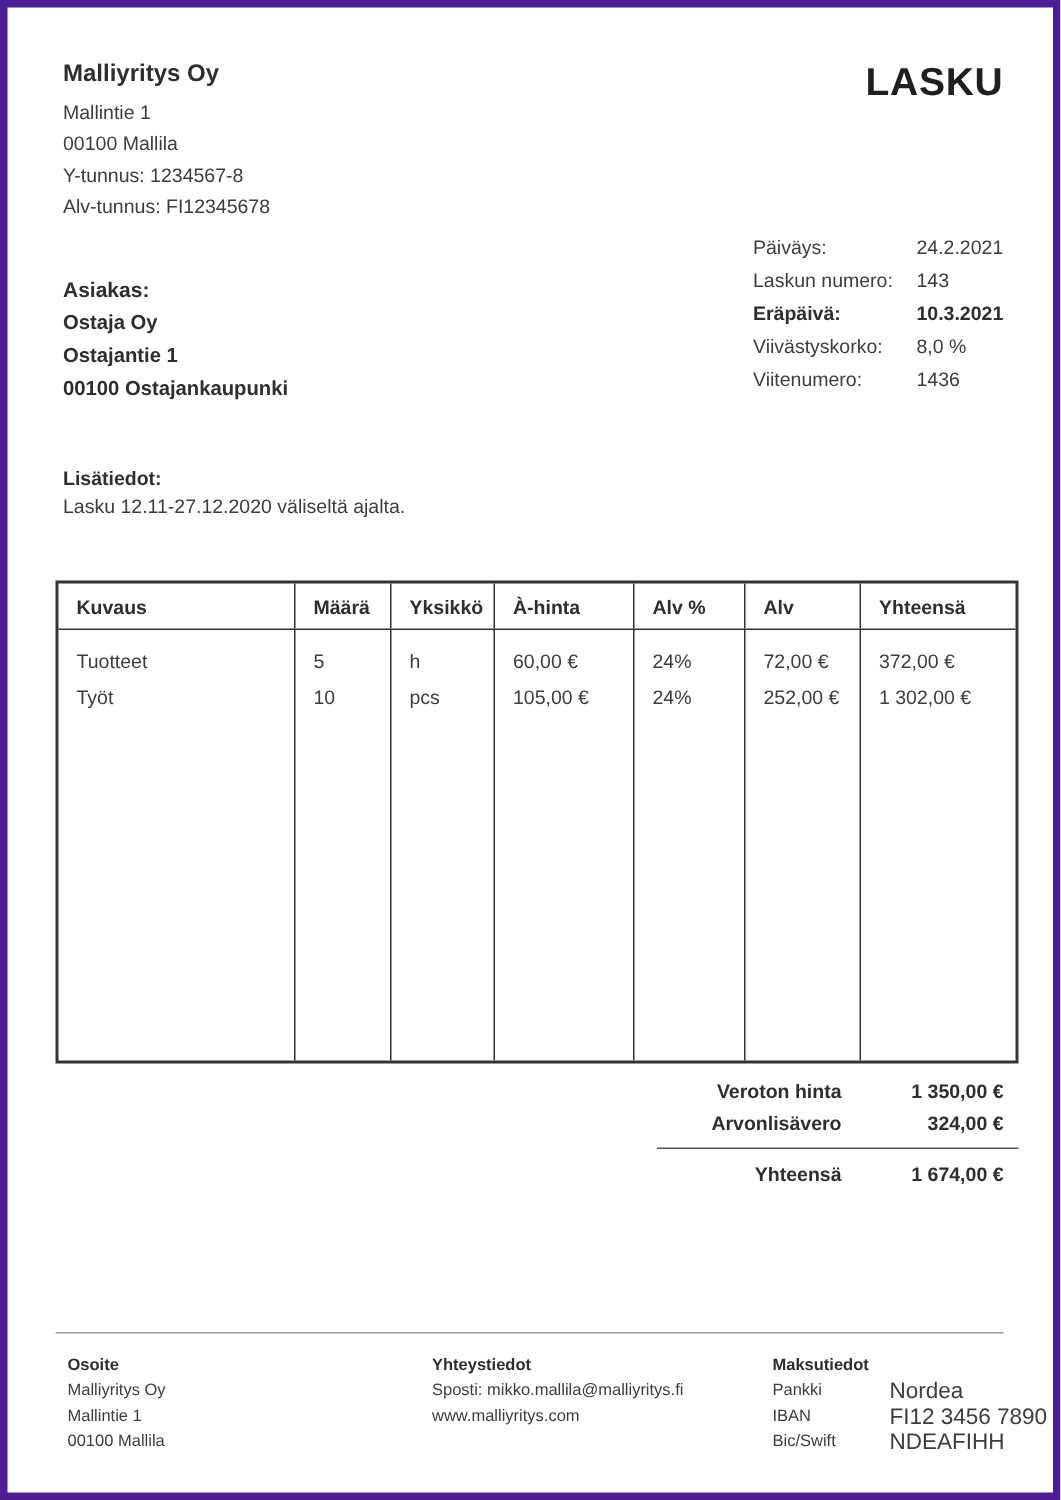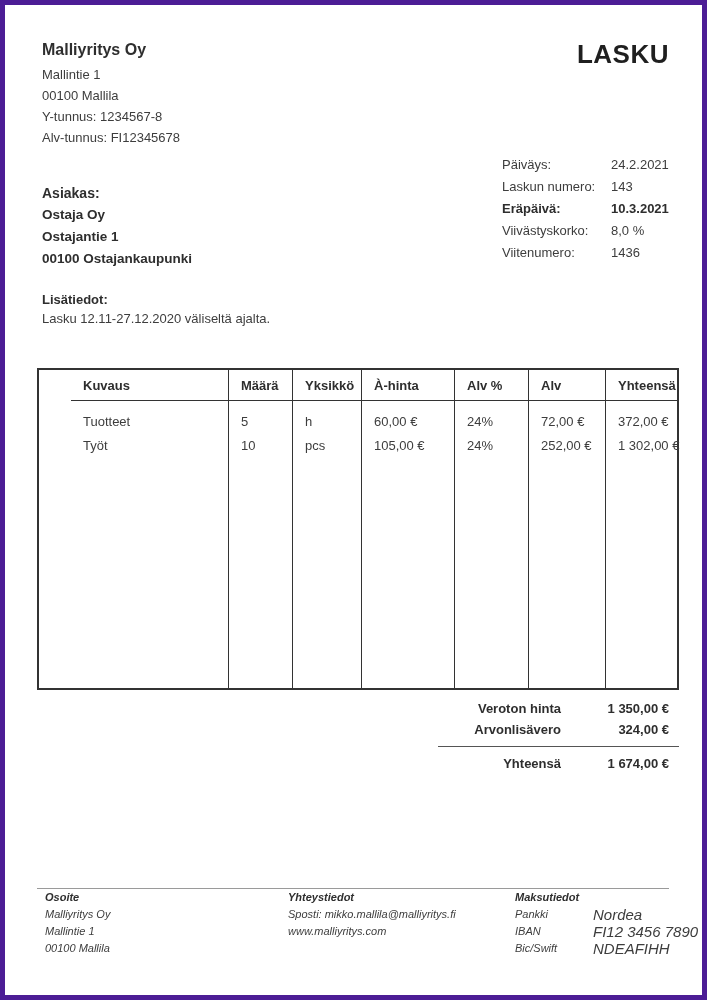--- a/index.html
+++ b/index.html
@@ -26,48 +26,48 @@
   .customer-block { padding-top:28px; }
   .customer-heading { font-size:14px; font-weight:bold; color:#2e2e2e; line-height:22px; }
   .customer-line { font-size:13.5px; font-weight:bold; color:#2e2e2e; line-height:22px; }
   .meta-block { width:167px; }
   .meta-row { display:flex; font-size:13px; line-height:22px; }
   .meta-label { width:109px; }
   .meta-value { flex:1; }
   .meta-row.bold .meta-label, .meta-row.bold .meta-value { font-weight:bold; color:#2e2e2e; }
 
   
-  .additional-info { margin-top:20px; }
+  .additional-info { margin-top:39px; }
   .info-heading { font-size:13px; font-weight:bold; color:#2e2e2e; line-height:19px; }
   .info-text { font-size:13px; line-height:19px; }
 
   
   .items-table { margin-top:40px; width:642px; border:2px solid #333; }
-  .tbl-head, .tbl-body { display:grid; grid-template-columns:158px 64px 69px 93px 74px 77px 103px;margin-left:32px; }
+  .tbl-head, .tbl-body { display:grid; grid-template-columns:158px 64px 69px 93px 74px 77px 103px; }
   .tbl-head { border-bottom:1px solid #333; }
   .th {
     font-size:13px; font-weight:bold; color:#2e2e2e;
     padding:8px 0 7px 12px; border-right:1px solid #333;
   }
   .th:last-child { border-right:none; }
   .tbl-col { height:287px; border-right:1px solid #333; padding:9px 0 0 12px; }
   .tbl-col:last-child { border-right:none; }
   .cell-line { font-size:13px; line-height:24px; color:#3d3d3d; }
 
   
   .totals { width:642px; margin-top:8px; }
   .totals-row { display:flex; justify-content:flex-end; line-height:21px; padding-right:10px; }
   .totals-label { font-size:13px; font-weight:bold; color:#2e2e2e; text-align:right; }
   .totals-value { width:108px; font-size:13px; font-weight:bold; color:#2e2e2e; text-align:right; }
   .totals-divider { width:241px; margin:6px 0 6px auto; border-top:1px solid #555; }
 
   
   .footer { position:absolute; left:32px; right:33px; top:883px; }
   .footer-rule { border-top:1px solid #9a9a9a; }
-  .footer-cols { position:relative; height:90px;font-style:italic; }
+  .footer-cols { position:relative; margin-top:13px; height:90px; }
   .fcol { position:absolute; top:0; }
   .fcol-address { left:8px; }
   .fcol-contact { left:251px; }
   .fcol-payment { left:478px; }
   .f-heading { font-size:11px; font-weight:bold; color:#2e2e2e; line-height:17px; }
   .f-line { font-size:11px; line-height:17px; color:#3d3d3d; }
   .f-row { display:flex; }
   .f-label { width:78px; font-size:11px; line-height:17px; }
   .f-value { font-size:15px; line-height:17px; white-space:nowrap; }
 </style>

